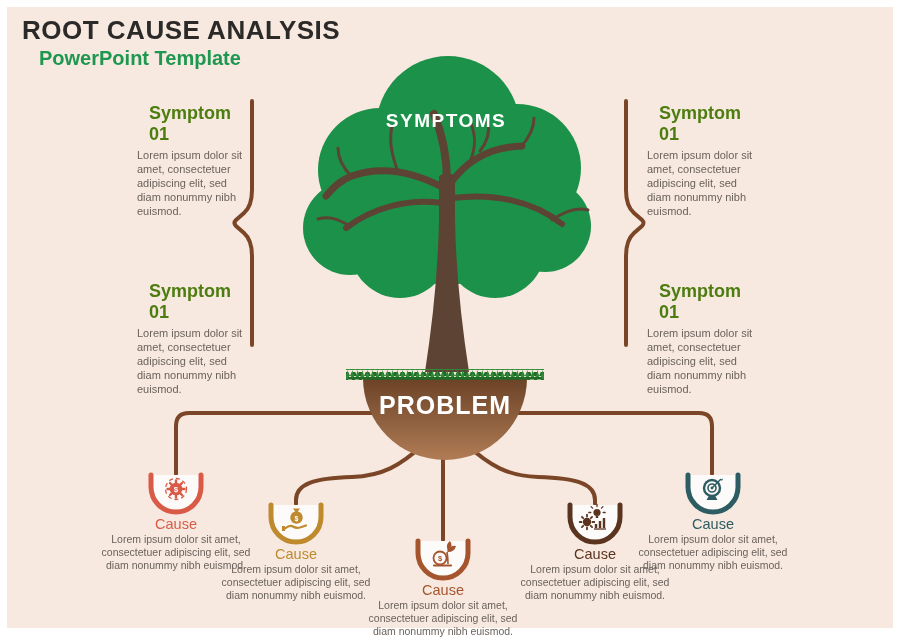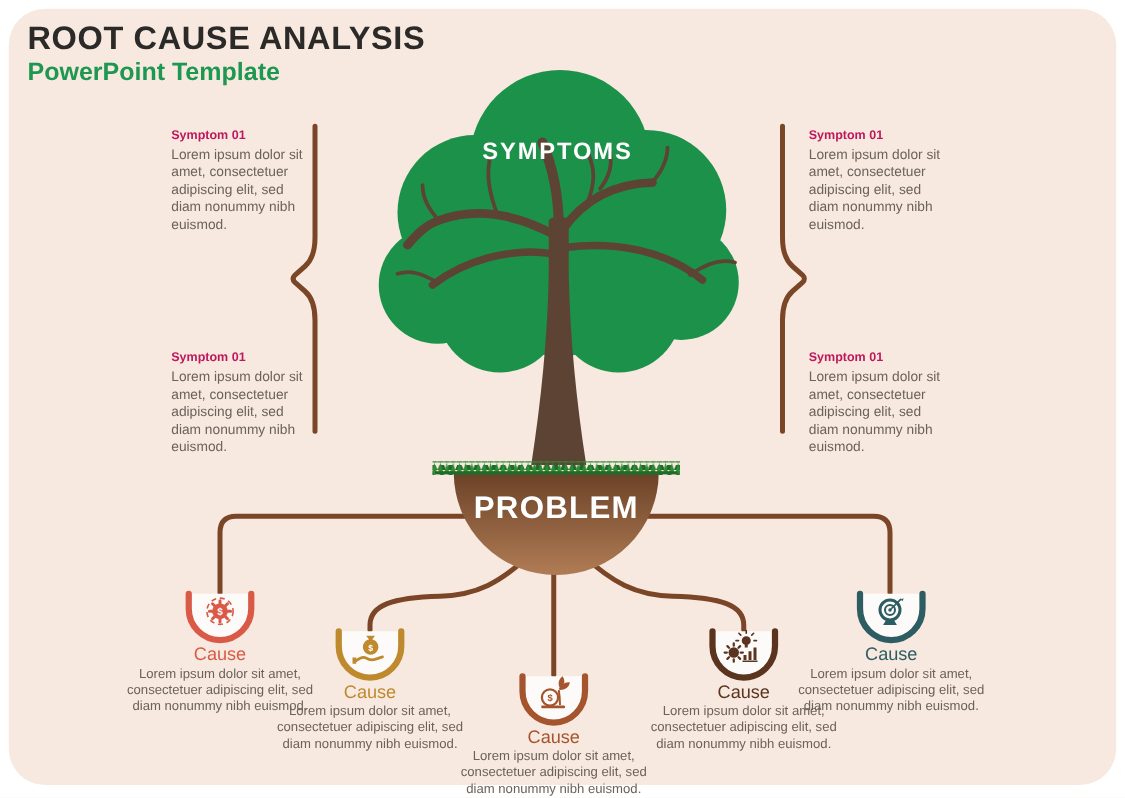--- a/index.html
+++ b/index.html
@@ -1,24 +1,24 @@
 <!DOCTYPE html>
 <html><head>
 <meta charset="utf-8">
 <style>
   html,body{margin:0;padding:0;background:#ffffff;}
   .page{position:relative;width:900px;height:638px;background:#ffffff;overflow:hidden;
         font-family:"Liberation Sans", sans-serif;}
-  .canvas{position:absolute;left:7px;top:7px;right:7px;bottom:10px;background:#f7e9df;border-radius:29px;}
+  .canvas{position:absolute;left:7px;top:7px;right:7px;bottom:10px;background:#f7e9df;}
   .title{position:absolute;left:15px;top:8px;font-size:26px;font-weight:800;
          color:#2b2a28;letter-spacing:.5px;}
-  .subtitle{position:absolute;left:15px;top:40px;font-size:20px;font-weight:600;color:#1e9750;}
+  .subtitle{position:absolute;left:32px;top:40px;font-size:20px;font-weight:600;color:#1e9750;}
   .diagram{position:absolute;left:0;top:0;}
   .symptom{position:absolute;width:108px;}
-  .symptom h3{margin:0 0 3px 0;font-size:10px;font-weight:700;color:#be185d;}
+  .symptom h3{margin:0 0 3px 12px;font-size:18px;font-weight:700;color:#4d7c0f;}
   .symptom p{margin:0;font-size:11px;line-height:14px;color:#6b625c;}
   .cause{position:absolute;width:164px;display:flex;flex-direction:column;align-items:center;text-align:center;}
   .cause .bowl{display:block;}
   .cause h4{margin:-3px 0 1px 0;font-size:14.5px;font-weight:400;}
   .cause p{margin:0;font-size:10.5px;line-height:12.8px;color:#6b625c;}
   .s1{left:130px;top:96px;}
   .s2{left:130px;top:274px;}
   .s3{left:640px;top:96px;}
   .s4{left:640px;top:274px;}
   .c1{left:87px;top:465px;}

